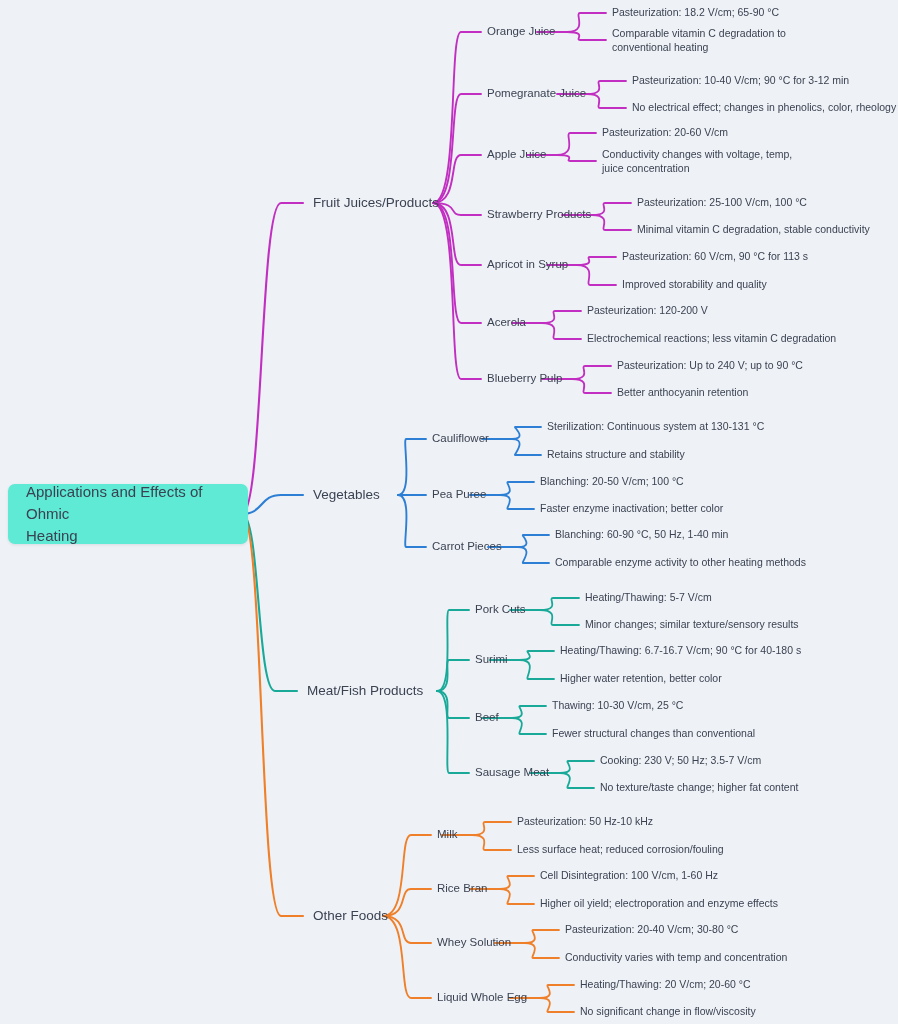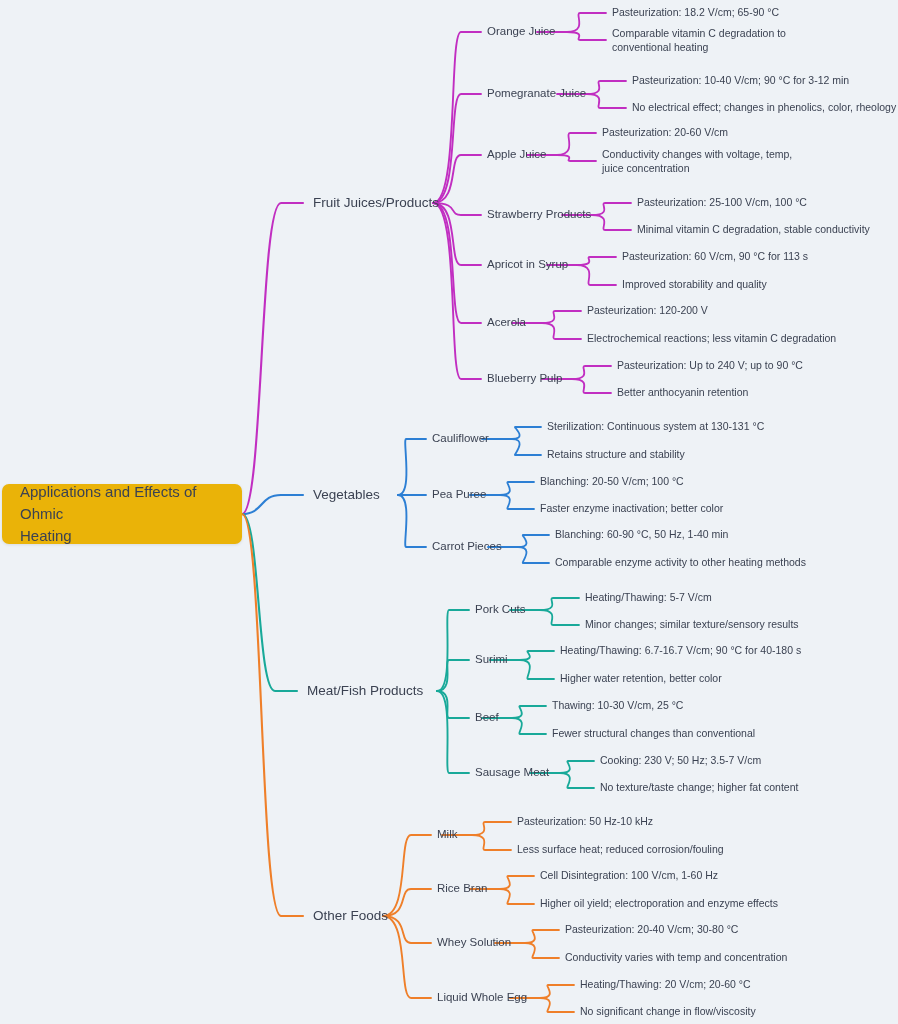--- a/index.html
+++ b/index.html
@@ -176,18 +176,18 @@
         <text x="540" class="node-text leaf-text" fill="#3b4252" y="904">Higher oil yield; electroporation and enzyme effects</text>
         <text x="437" class="node-text lvl2-text" fill="#3b4252" y="943">Whey Solution</text>
         <text x="565" class="node-text leaf-text" fill="#3b4252" y="930">Pasteurization: 20-40 V/cm; 30-80 °C</text>
         <text x="565" class="node-text leaf-text" fill="#3b4252" y="958">Conductivity varies with temp and concentration</text>
         <text x="437" class="node-text lvl2-text" fill="#3b4252" y="998">Liquid Whole Egg</text>
         <text x="580" class="node-text leaf-text" fill="#3b4252" y="985">Heating/Thawing: 20 V/cm; 20-60 °C</text>
         <text x="580" class="node-text leaf-text" fill="#3b4252" y="1012">No significant change in flow/viscosity</text>
       </g>
   </svg>
 
-  <div class="root-box" style="left: 2px; top: 484px; width: 240px; height: 60px; background: #eab308;">
+  <div class="root-box" style="left: 8px; top: 484px; width: 240px; height: 60px; background: #5eead4;">
     <div class="root-label" style="color: rgb(59, 66, 82);">Applications and Effects of Ohmic
 Heating</div>
   </div>
 
 </div>
 
 </body></html>

